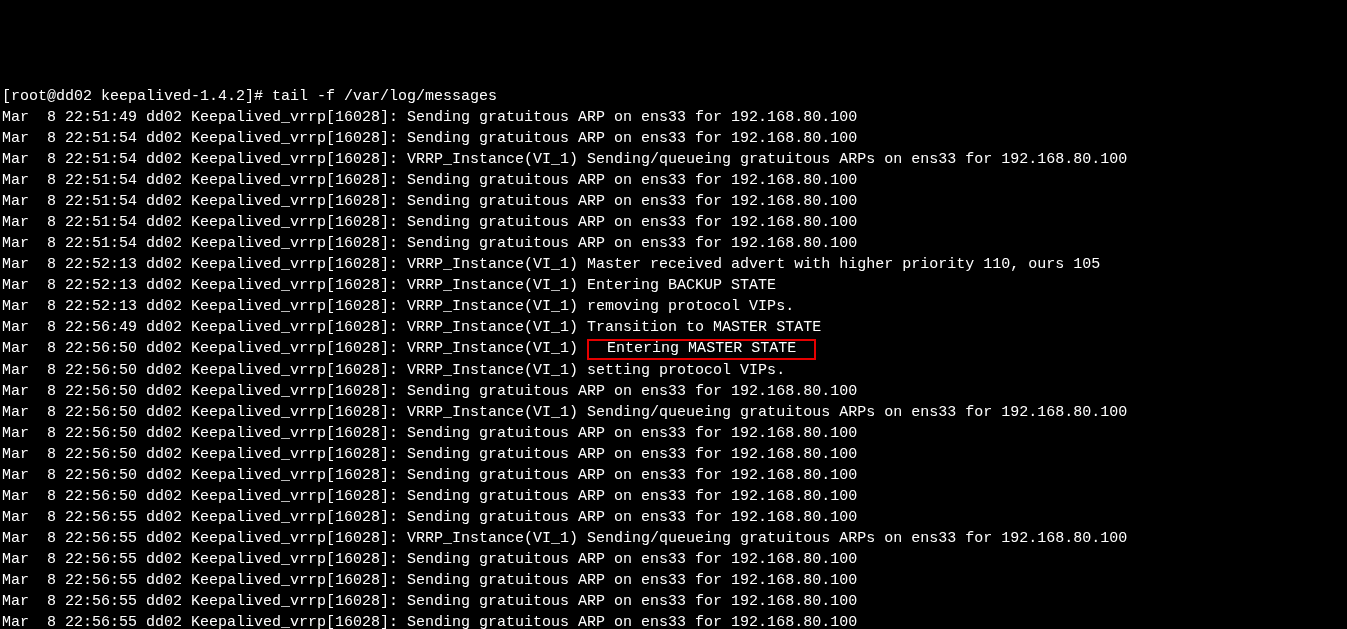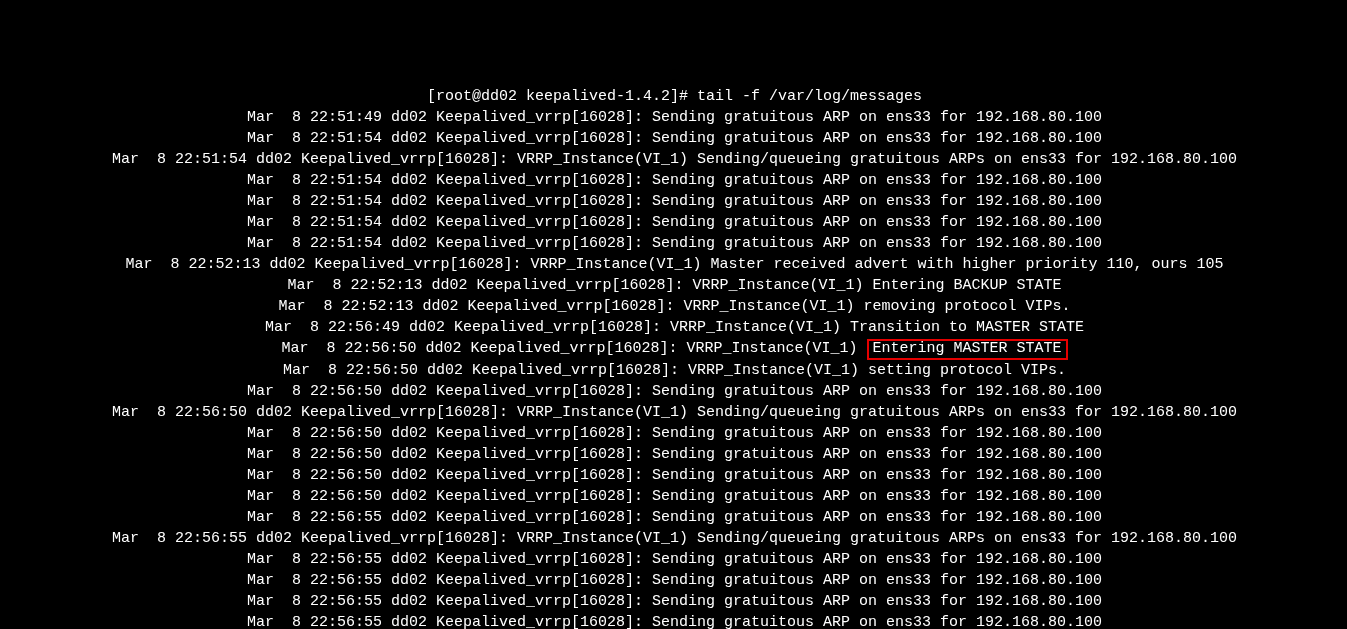--- a/index.html
+++ b/index.html
@@ -13,25 +13,24 @@
     white-space: pre;
     width: 1347px;
     height: 629px;
     overflow: hidden;
   }
   .terminal {
     padding: 2px 0 0 2px;
   }
   .line {
     display: block;
-    text-align: center;
   }
   .highlight-box {
     border: 2px solid #e60000;
-    padding: 0 4px;
+    padding: 0 18px;
     display: inline-block;
     line-height: 1.1;
   }
 </style>
 </head>
 <body>
 
 
 <div class="terminal"><span class="line">[root@dd02 keepalived-1.4.2]# tail -f /var/log/messages</span><span class="line">Mar  8 22:51:49 dd02 Keepalived_vrrp[16028]: Sending gratuitous ARP on ens33 for 192.168.80.100</span><span class="line">Mar  8 22:51:54 dd02 Keepalived_vrrp[16028]: Sending gratuitous ARP on ens33 for 192.168.80.100</span><span class="line">Mar  8 22:51:54 dd02 Keepalived_vrrp[16028]: VRRP_Instance(VI_1) Sending/queueing gratuitous ARPs on ens33 for 192.168.80.100</span><span class="line">Mar  8 22:51:54 dd02 Keepalived_vrrp[16028]: Sending gratuitous ARP on ens33 for 192.168.80.100</span><span class="line">Mar  8 22:51:54 dd02 Keepalived_vrrp[16028]: Sending gratuitous ARP on ens33 for 192.168.80.100</span><span class="line">Mar  8 22:51:54 dd02 Keepalived_vrrp[16028]: Sending gratuitous ARP on ens33 for 192.168.80.100</span><span class="line">Mar  8 22:51:54 dd02 Keepalived_vrrp[16028]: Sending gratuitous ARP on ens33 for 192.168.80.100</span><span class="line">Mar  8 22:52:13 dd02 Keepalived_vrrp[16028]: VRRP_Instance(VI_1) Master received advert with higher priority 110, ours 105</span><span class="line">Mar  8 22:52:13 dd02 Keepalived_vrrp[16028]: VRRP_Instance(VI_1) Entering BACKUP STATE</span><span class="line">Mar  8 22:52:13 dd02 Keepalived_vrrp[16028]: VRRP_Instance(VI_1) removing protocol VIPs.</span><span class="line">Mar  8 22:56:49 dd02 Keepalived_vrrp[16028]: VRRP_Instance(VI_1) Transition to MASTER STATE</span><span class="line"><span>Mar  8 22:56:50 dd02 Keepalived_vrrp[16028]: VRRP_Instance(VI_1) </span><span class="highlight-box">Entering MASTER STATE</span></span><span class="line">Mar  8 22:56:50 dd02 Keepalived_vrrp[16028]: VRRP_Instance(VI_1) setting protocol VIPs.</span><span class="line">Mar  8 22:56:50 dd02 Keepalived_vrrp[16028]: Sending gratuitous ARP on ens33 for 192.168.80.100</span><span class="line">Mar  8 22:56:50 dd02 Keepalived_vrrp[16028]: VRRP_Instance(VI_1) Sending/queueing gratuitous ARPs on ens33 for 192.168.80.100</span><span class="line">Mar  8 22:56:50 dd02 Keepalived_vrrp[16028]: Sending gratuitous ARP on ens33 for 192.168.80.100</span><span class="line">Mar  8 22:56:50 dd02 Keepalived_vrrp[16028]: Sending gratuitous ARP on ens33 for 192.168.80.100</span><span class="line">Mar  8 22:56:50 dd02 Keepalived_vrrp[16028]: Sending gratuitous ARP on ens33 for 192.168.80.100</span><span class="line">Mar  8 22:56:50 dd02 Keepalived_vrrp[16028]: Sending gratuitous ARP on ens33 for 192.168.80.100</span><span class="line">Mar  8 22:56:55 dd02 Keepalived_vrrp[16028]: Sending gratuitous ARP on ens33 for 192.168.80.100</span><span class="line">Mar  8 22:56:55 dd02 Keepalived_vrrp[16028]: VRRP_Instance(VI_1) Sending/queueing gratuitous ARPs on ens33 for 192.168.80.100</span><span class="line">Mar  8 22:56:55 dd02 Keepalived_vrrp[16028]: Sending gratuitous ARP on ens33 for 192.168.80.100</span><span class="line">Mar  8 22:56:55 dd02 Keepalived_vrrp[16028]: Sending gratuitous ARP on ens33 for 192.168.80.100</span><span class="line">Mar  8 22:56:55 dd02 Keepalived_vrrp[16028]: Sending gratuitous ARP on ens33 for 192.168.80.100</span><span class="line">Mar  8 22:56:55 dd02 Keepalived_vrrp[16028]: Sending gratuitous ARP on ens33 for 192.168.80.100</span></div>
 

